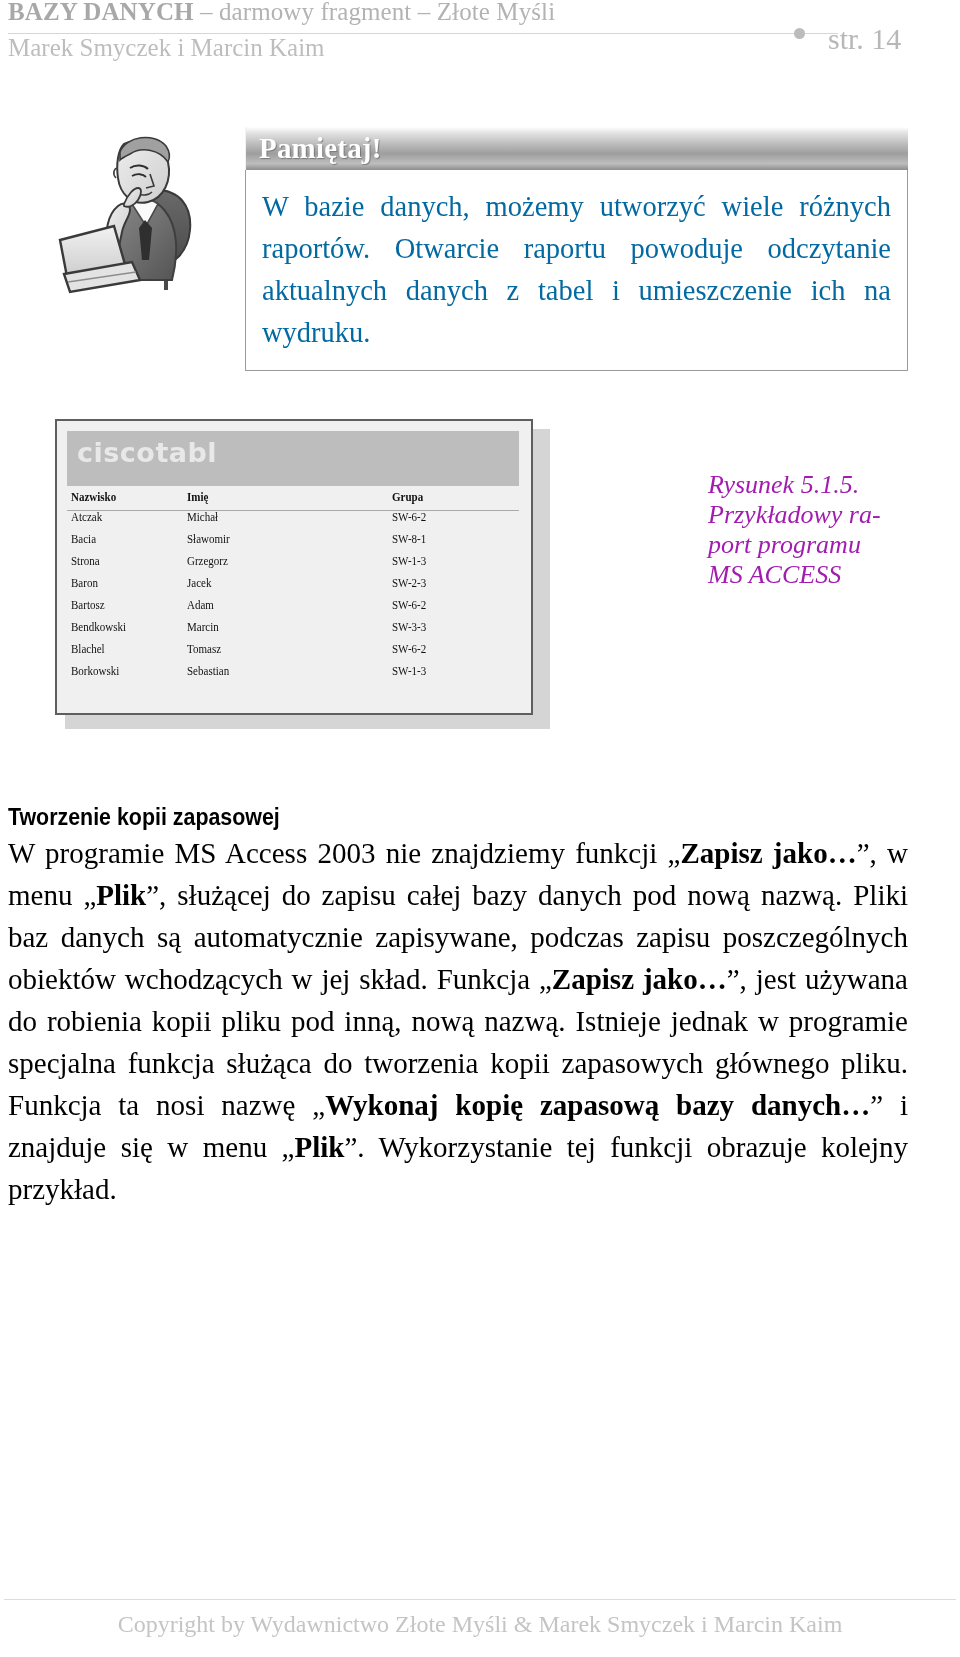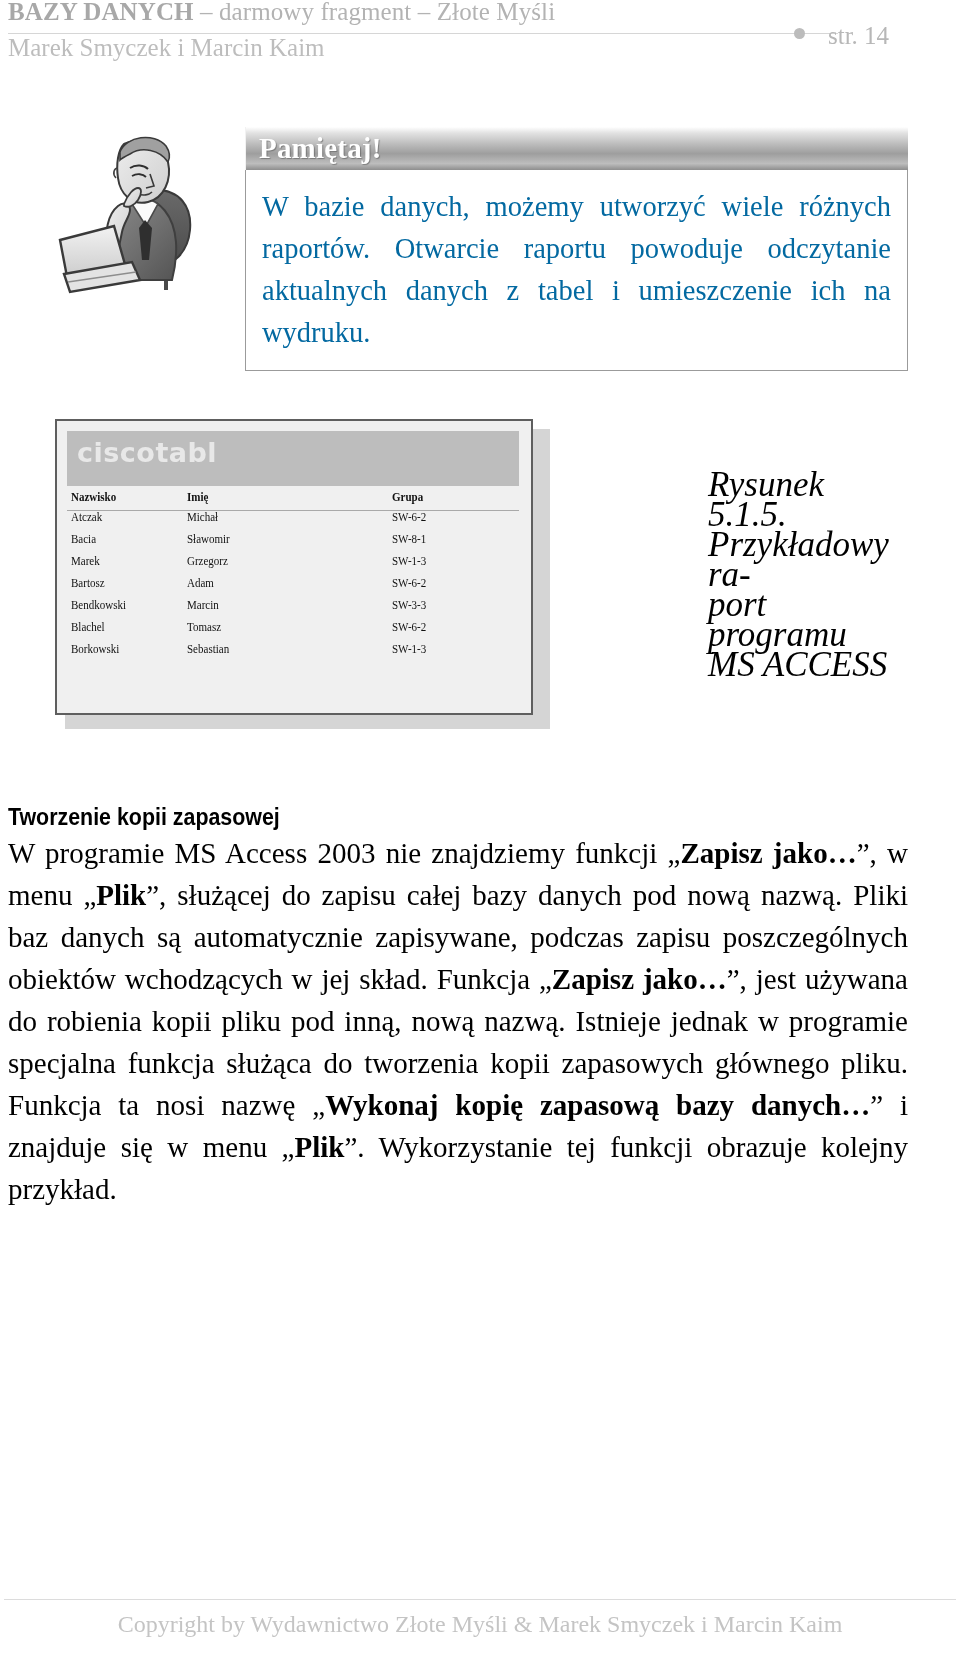--- a/index.html
+++ b/index.html
@@ -53,21 +53,21 @@
   .hdr-dot {
     position: absolute;
     left: 794px; top: 28px;
     width: 11px; height: 11px;
     border-radius: 50%;
     background: #bcbcbc;
   }
   .hdr-page {
     position: absolute;
     left: 828px; top: 22px;
-    font-size: 25px;
+    font-size: 30px;
     color: #b7b7b7;
     white-space: nowrap;
   }
 
   
   .clipart {
     position: absolute;
     left: 46px;
     top: 122px;
     width: 176px;
@@ -214,25 +214,25 @@
     white-space: nowrap;
   }
 
   
   .figcaption {
     position: absolute;
     left: 708px;
     top: 470px;
     width: 200px;
     font-style: italic;
-    font-size: 35px;
+    font-size: 26px;
     line-height: 30px;
     text-align: justify;
     text-justify: inter-word;
-    color: #000000;
+    color: #a21caf;
   }
   .figcaption .cap-line { display: block; }
 
   
   .section-heading {
     position: absolute;
     left: 8px;
     top: 785px;
     font-family: "Liberation Sans", "DejaVu Sans", sans-serif;
     font-size: 23px;
@@ -374,23 +374,28 @@
         <span class="rcell col-nazwisko">Atczak</span>
         <span class="rcell col-imie">Michał</span>
         <span class="rcell col-grupa">SW-6-2</span>
       </div>
       <div class="report-row">
         <span class="rcell col-nazwisko">Bacia</span>
         <span class="rcell col-imie">Sławomir</span>
         <span class="rcell col-grupa">SW-8-1</span>
       </div>
       <div class="report-row">
-        <span class="rcell col-nazwisko">Marek</span>
+        <span class="rcell col-nazwisko">Strona</span>
         <span class="rcell col-imie">Grzegorz</span>
         <span class="rcell col-grupa">SW-1-3</span>
+      </div>
+      <div class="report-row">
+        <span class="rcell col-nazwisko">Baron</span>
+        <span class="rcell col-imie">Jacek</span>
+        <span class="rcell col-grupa">SW-2-3</span>
       </div>
       <div class="report-row">
         <span class="rcell col-nazwisko">Bartosz</span>
         <span class="rcell col-imie">Adam</span>
         <span class="rcell col-grupa">SW-6-2</span>
       </div>
       <div class="report-row">
         <span class="rcell col-nazwisko">Bendkowski</span>
         <span class="rcell col-imie">Marcin</span>
         <span class="rcell col-grupa">SW-3-3</span>

